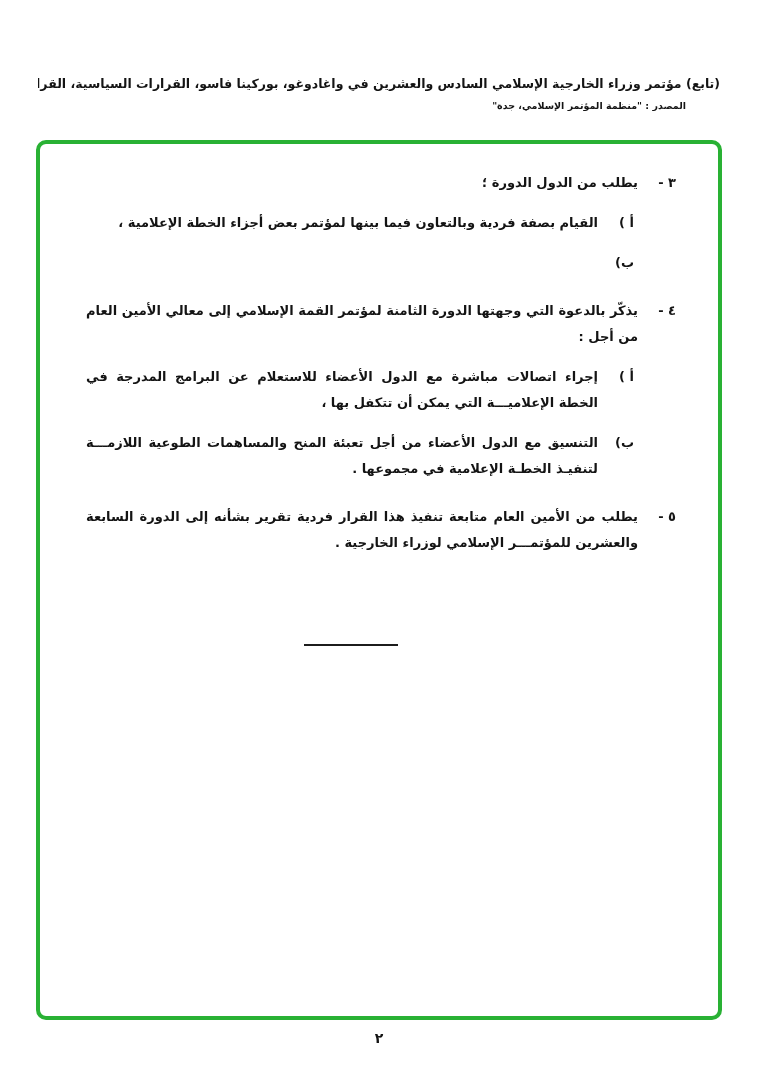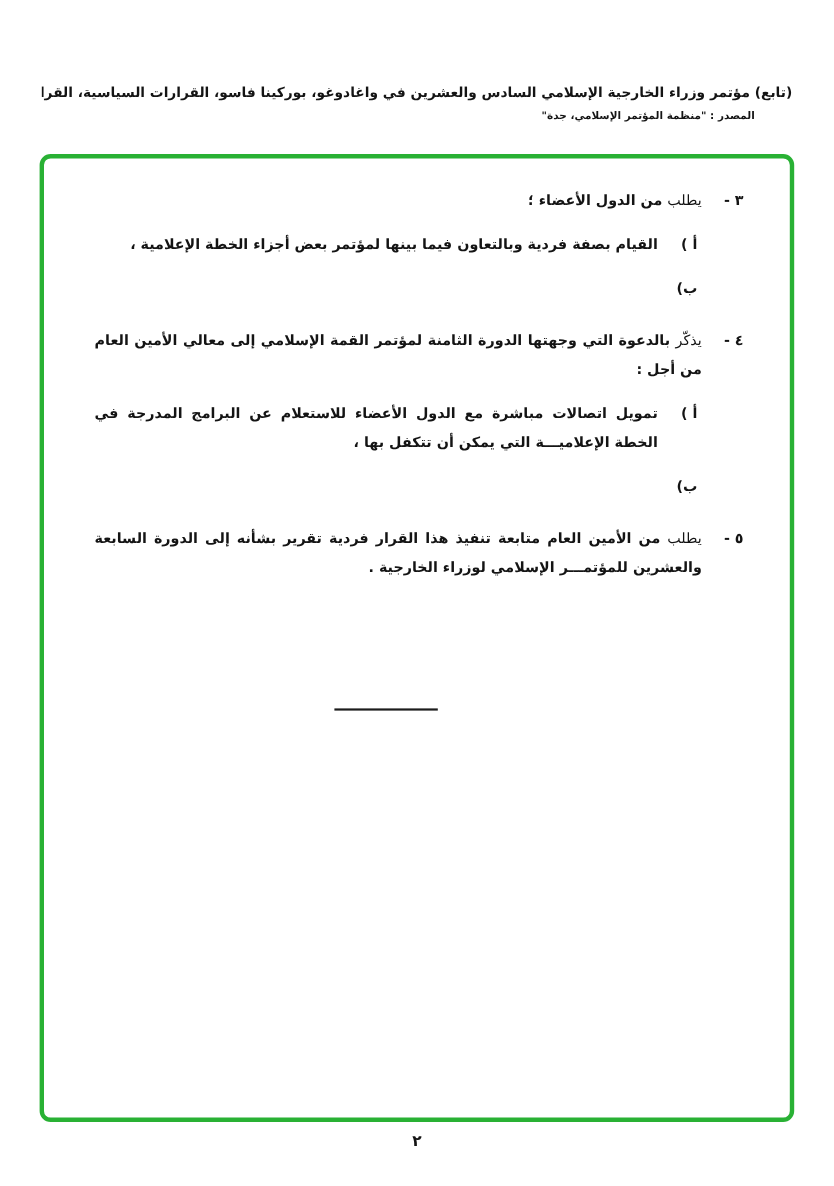--- a/index.html
+++ b/index.html
@@ -51,21 +51,21 @@
     direction:rtl;
     padding:26px 42px 0 46px;
     font-size:13px;
     font-weight:bold;
     line-height:26px;
   }
   .item + .item { margin-top:22px; }
   .item-head { display:flex; gap:8px; }
   .num { flex:0 0 30px; white-space:nowrap; }
   .lead { flex:1; text-align:justify; }
-  .kw { font-weight:normal; }
+  .kw { font-weight:bold; }
   .sub {
     display:flex;
     gap:12px;
     margin-top:14px;
     padding-right:42px;
   }
   .marker { flex:0 0 24px; white-space:nowrap; }
   .sub-text { flex:1; text-align:justify; }
   .divider {
     position:absolute;
@@ -92,21 +92,21 @@
   <header class="doc-header">
     <div class="header-title">(تابع) مؤتمر وزراء الخارجية الإسلامي السادس والعشرين في واغادوغو، بوركينا فاسو، القرارات السياسية، القرار الرقم ٢٦/٦٣-س</div>
     <div class="header-source">المصدر :  "منظمة المؤتمر الإسلامي، جدة"</div>
   </header>
 
   <div class="frame" id="frame" style="border-color: rgb(41, 177, 52);">
     <div class="content" id="items-root">
   <div class="item">
     <div class="item-head">
       <span class="num">٣ -</span>
-      <span class="lead"><b class="kw">يطلب</b><span class="rest"> من الدول الأعضاء ؛</span></span>
+      <span class="lead"><b class="kw">يطلب</b><span class="rest"> من الدول الدورة ؛</span></span>
     </div>
     <div class="subs">
   <div class="sub">
     <span class="marker">أ )</span>
     <span class="sub-text">القيام بصفة فردية وبالتعاون فيما بينها لمؤتمر بعض أجزاء الخطة الإعلامية ،</span>
   </div>
 
   <div class="sub">
     <span class="marker">ب)</span>
   </div>
@@ -114,25 +114,26 @@
   </div>
 
   <div class="item">
     <div class="item-head">
       <span class="num">٤ -</span>
       <span class="lead"><b class="kw">يذكّر</b><span class="rest"> بالدعوة التي وجهتها الدورة الثامنة لمؤتمر القمة الإسلامي إلى معالي الأمين العام من أجل :</span></span>
     </div>
     <div class="subs">
   <div class="sub">
     <span class="marker">أ )</span>
-    <span class="sub-text">تمويل اتصالات مباشرة مع الدول الأعضاء للاستعلام عن البرامج المدرجة في الخطة الإعلاميـــة التي يمكن أن تتكفل بها ،</span>
+    <span class="sub-text">إجراء اتصالات مباشرة مع الدول الأعضاء للاستعلام عن البرامج المدرجة في الخطة الإعلاميـــة التي يمكن أن تتكفل بها ،</span>
   </div>
 
   <div class="sub">
     <span class="marker">ب)</span>
+    <span class="sub-text">التنسيق مع الدول الأعضاء من أجل تعبئة المنح والمساهمات الطوعية اللازمـــة لتنفيـذ الخطـة الإعلامية في مجموعها .</span>
   </div>
 </div>
   </div>
 
   <div class="item">
     <div class="item-head">
       <span class="num">٥ -</span>
       <span class="lead"><b class="kw">يطلب</b><span class="rest"> من الأمين العام متابعة تنفيذ هذا القرار فردية تقرير بشأنه إلى الدورة السابعة والعشرين للمؤتمـــر الإسلامي لوزراء الخارجية .</span></span>
     </div>
     <div class="subs"></div>

